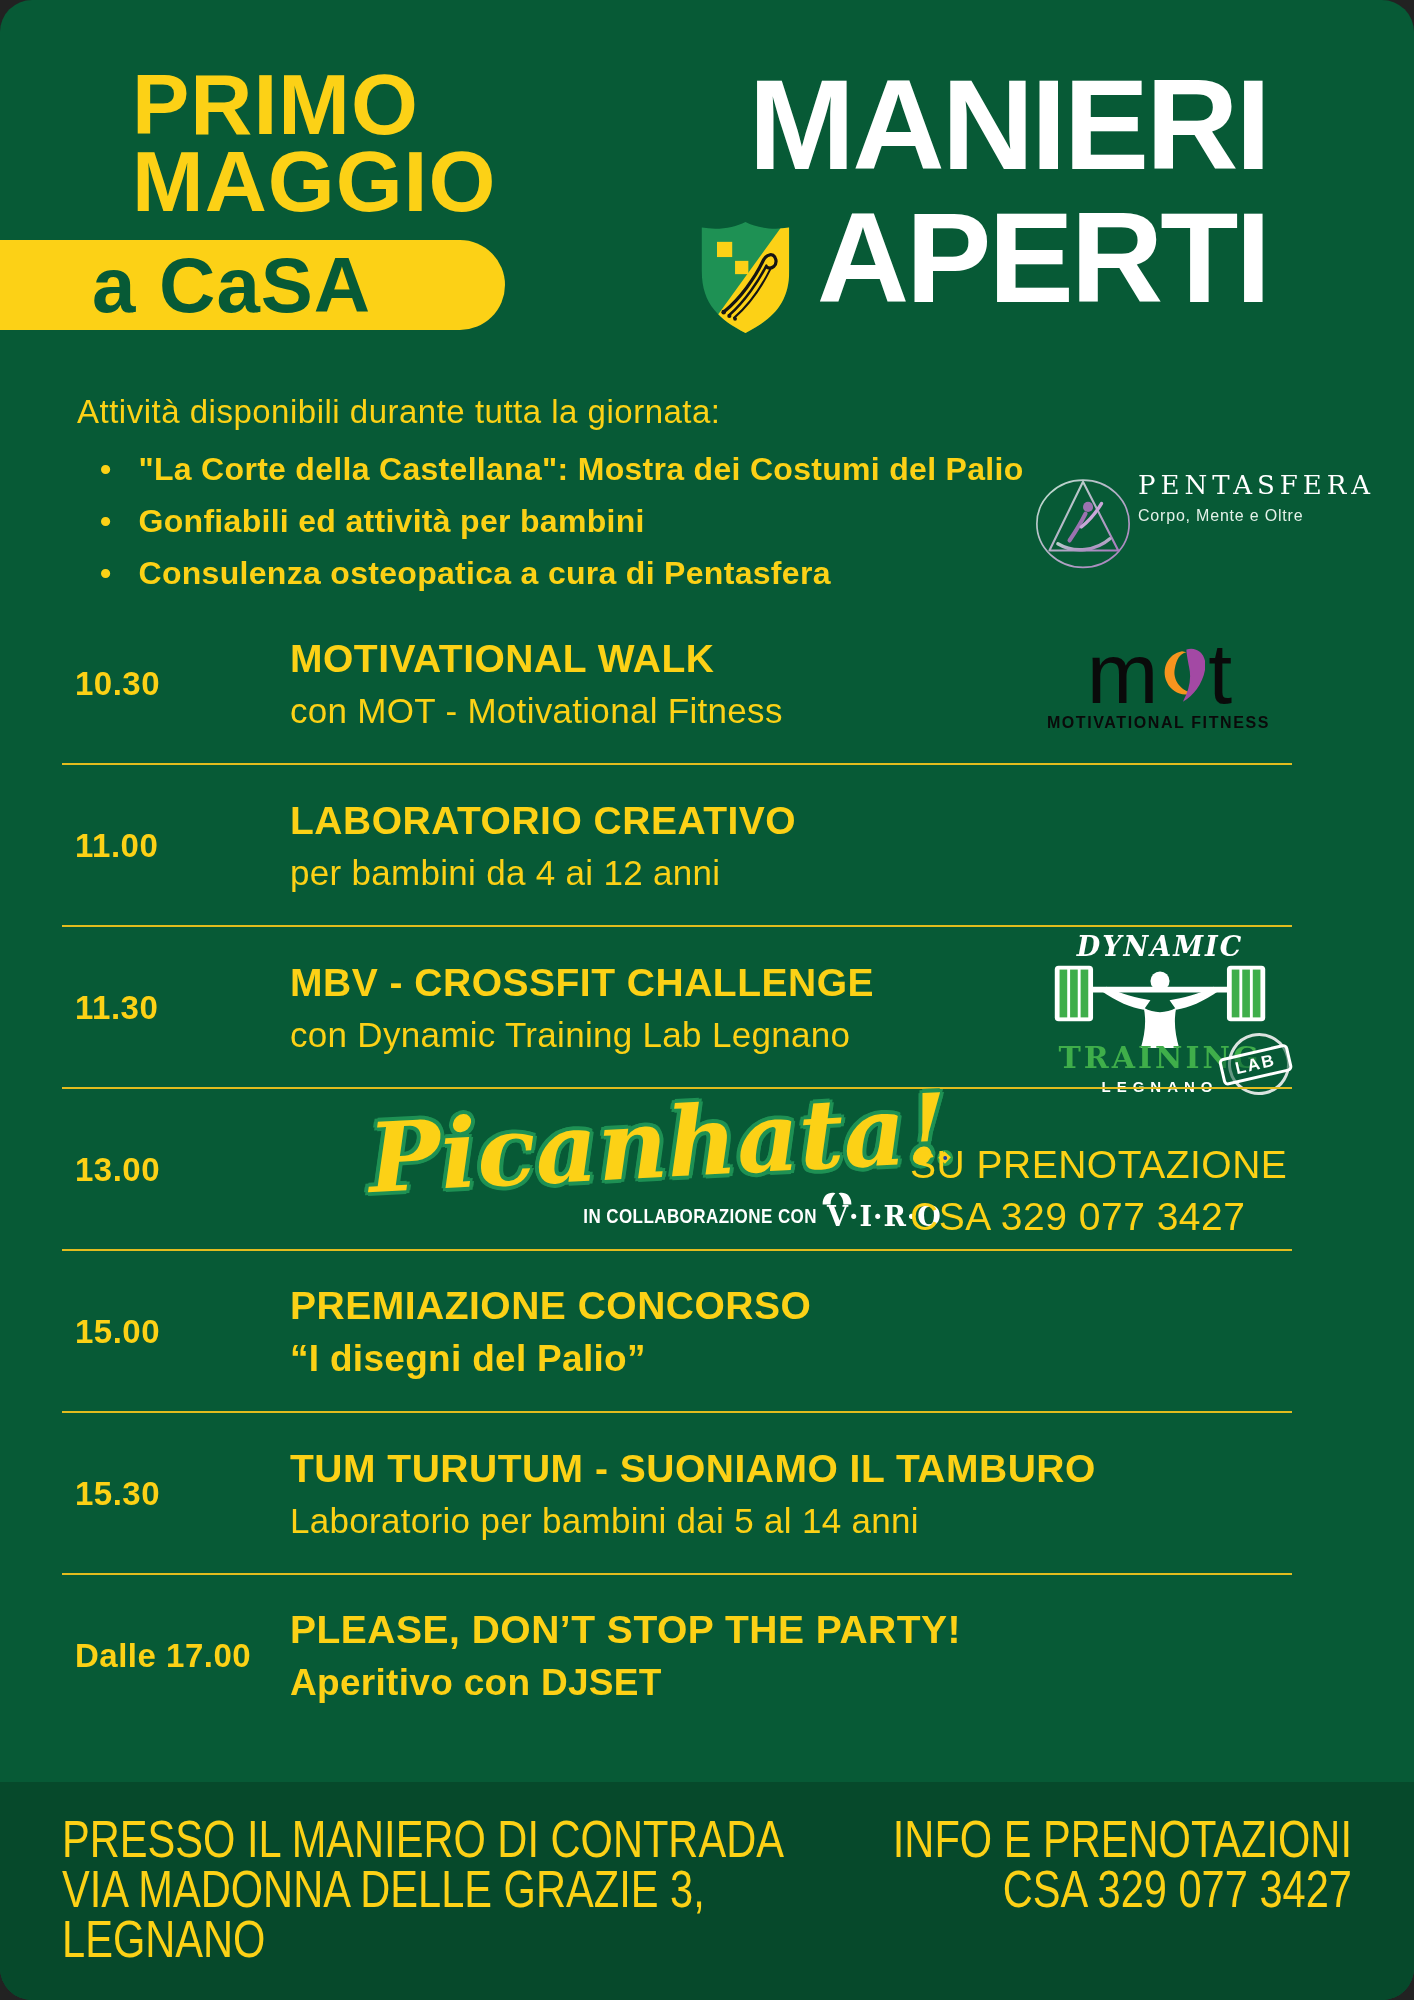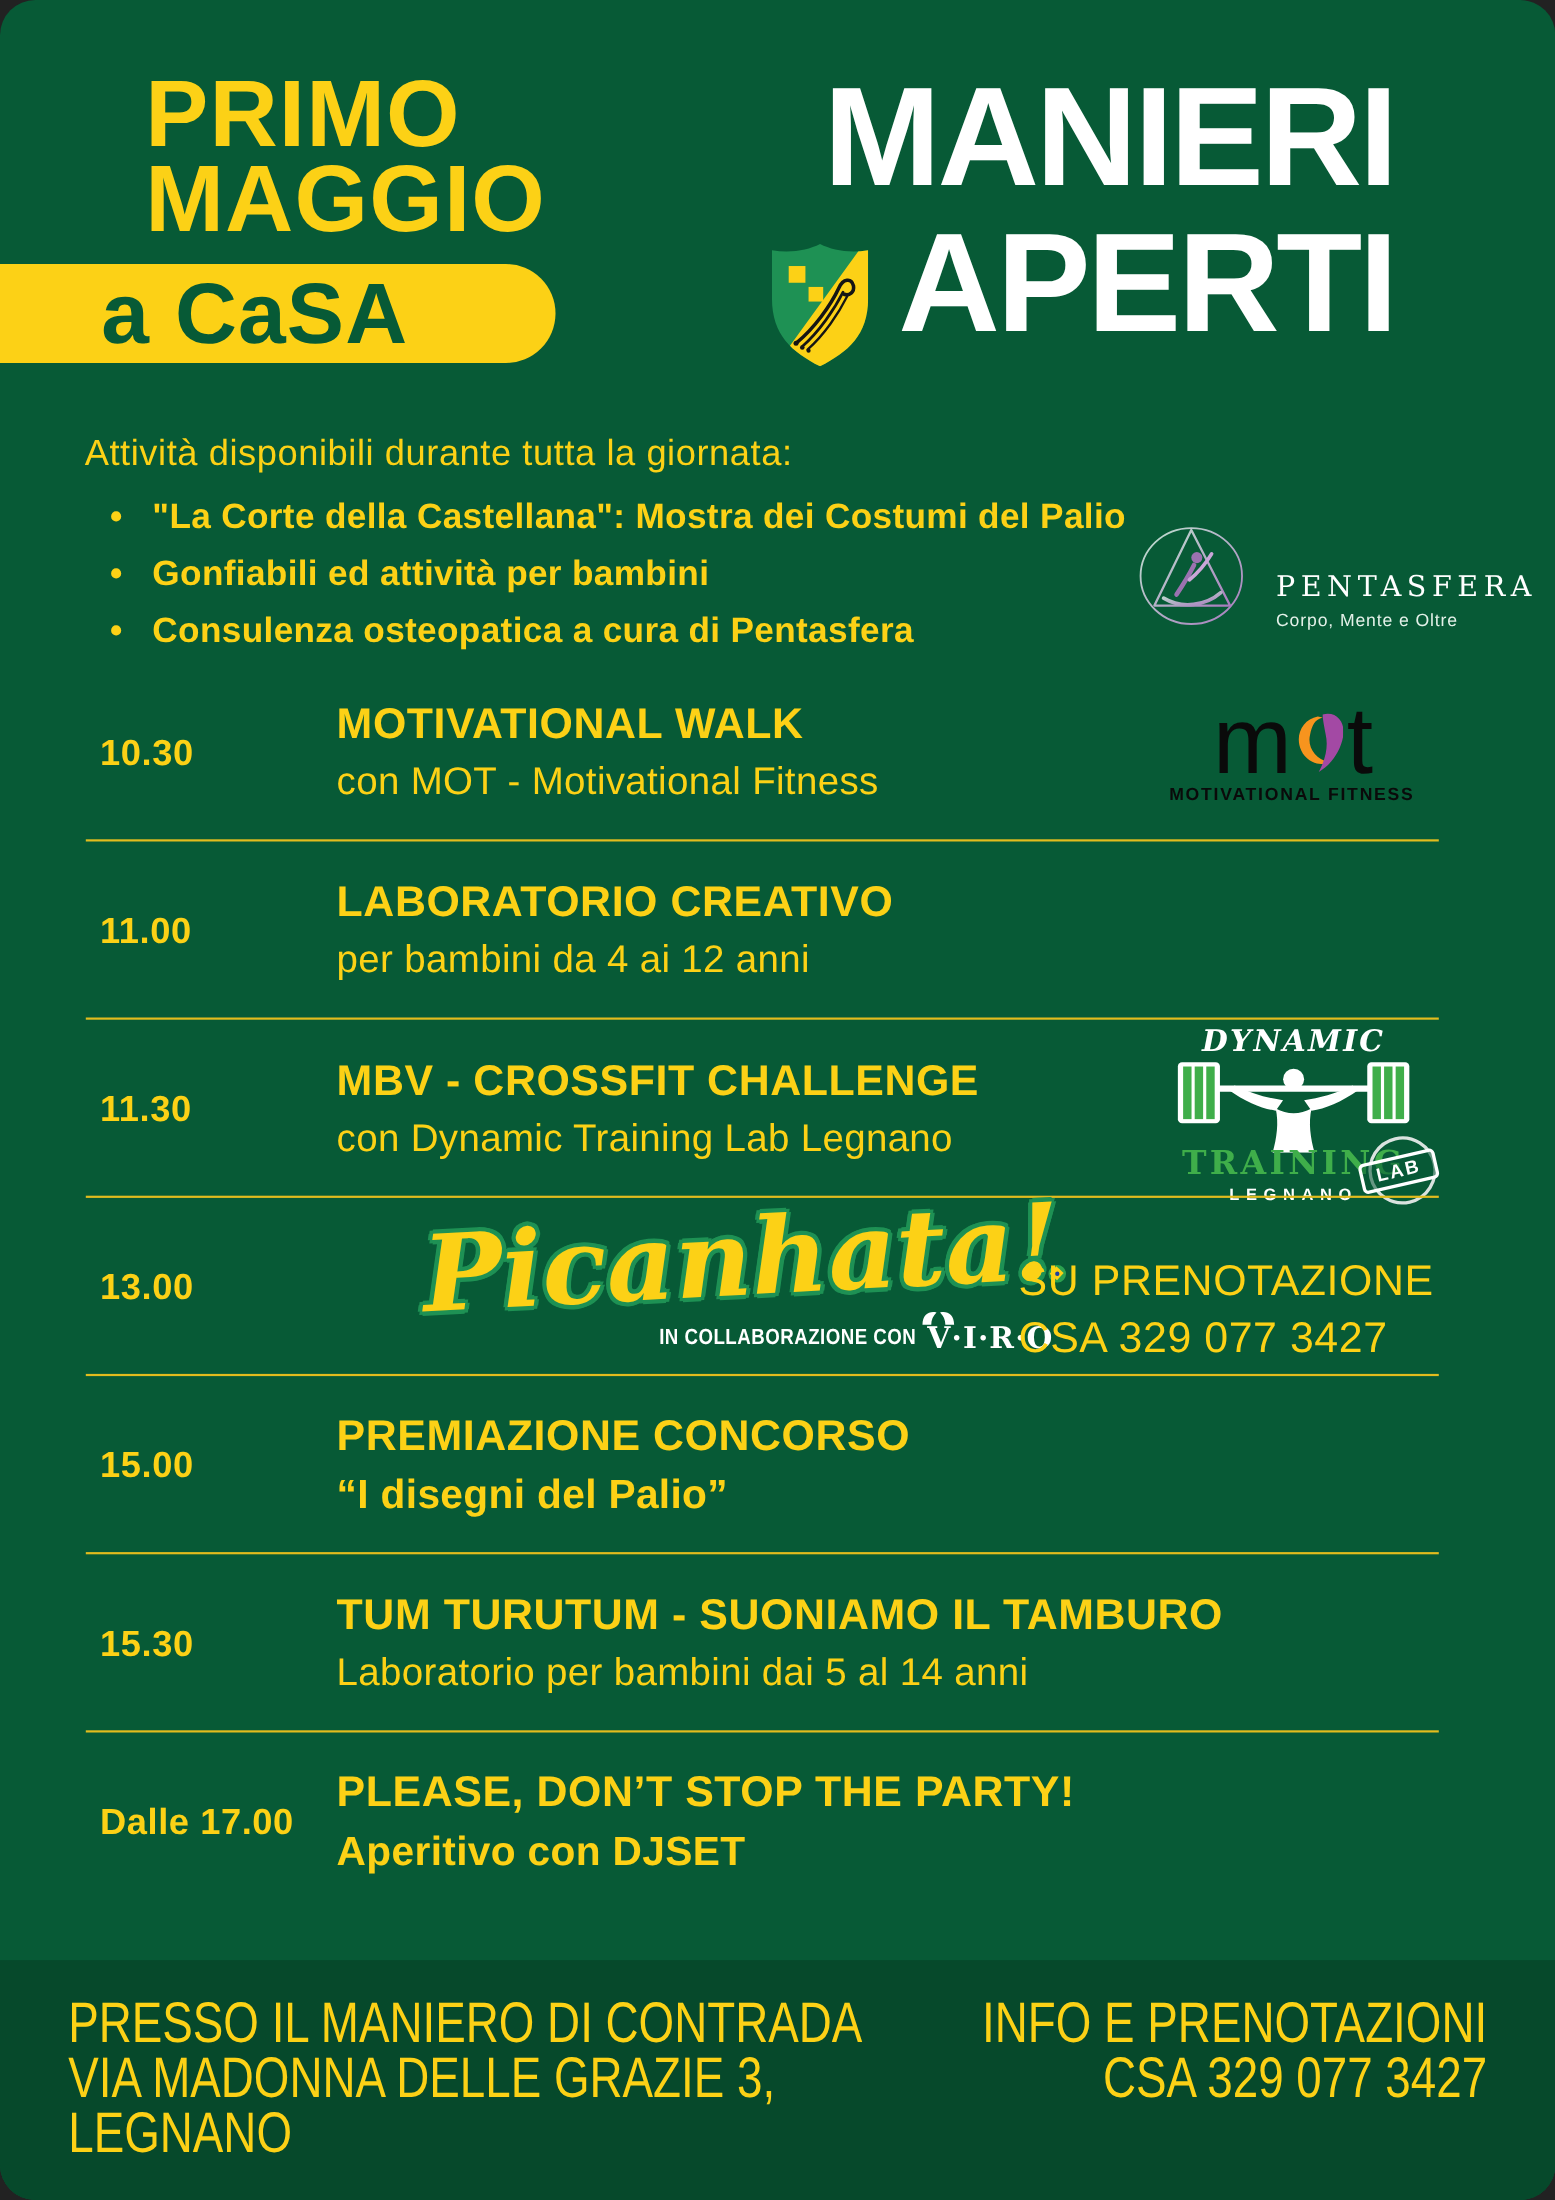--- a/index.html
+++ b/index.html
@@ -29,27 +29,27 @@
   }
   .hdr-line2 { display:flex; align-items:flex-end; justify-content:flex-end; gap:24px; }
   .shield { width:95px; height:118px; margin-bottom:-12px; flex:0 0 auto; }
   
   .intro { position:absolute; left:77px; top:393px; }
   .intro-heading { font-size:33px; font-weight:400; letter-spacing:0.5px; }
   .intro-list { margin-top:20px; display:flex; flex-direction:column; gap:15px;
                 font-size:32px; font-weight:700; letter-spacing:0.3px; }
   .intro-item { display:flex; align-items:baseline; }
   .intro-item::before { content:"•"; margin:0 27px 0 23px; font-size:32px; }
-  .pentasfera { position:absolute; left:1032px; top:470px; display:flex; align-items:flex-end; gap:26px; }
+  .pentasfera { position:absolute; left:1032px; top:470px; display:flex; align-items:flex-start; gap:4px; }
   .pf-logo { width:102px; height:104px; }
   .pf-name { font-family:"DejaVu Serif", serif; font-size:26px; font-weight:400;
              color:#FFFFFF; letter-spacing:5px; }
   .pf-tagline { font-size:16px; color:#E4F1E9; letter-spacing:0.8px; margin-top:7px; }
   
-  .sched { position:absolute; left:0; top:603px; width:1354px;padding-left:16px; }
+  .sched { position:absolute; left:0; top:603px; width:1354px; }
   .row { position:relative; height:162px; display:flex; align-items:center; }
   .row:not(:last-child)::after {
     content:""; position:absolute; left:62px; right:62px; bottom:0; height:2px; background:#E2BC1E;
   }
   .time { width:290px; padding-left:75px; box-sizing:border-box;
           font-size:33px; font-weight:700; letter-spacing:0.5px; flex:0 0 auto; }
   .content { display:flex; flex-direction:column; gap:10px; }
   .title { font-size:39px; font-weight:700; letter-spacing:0.5px; }
   .subtitle { font-size:35px; font-weight:400; letter-spacing:0.3px; }
   .subtitle.bold { font-weight:700; font-size:37px; }

